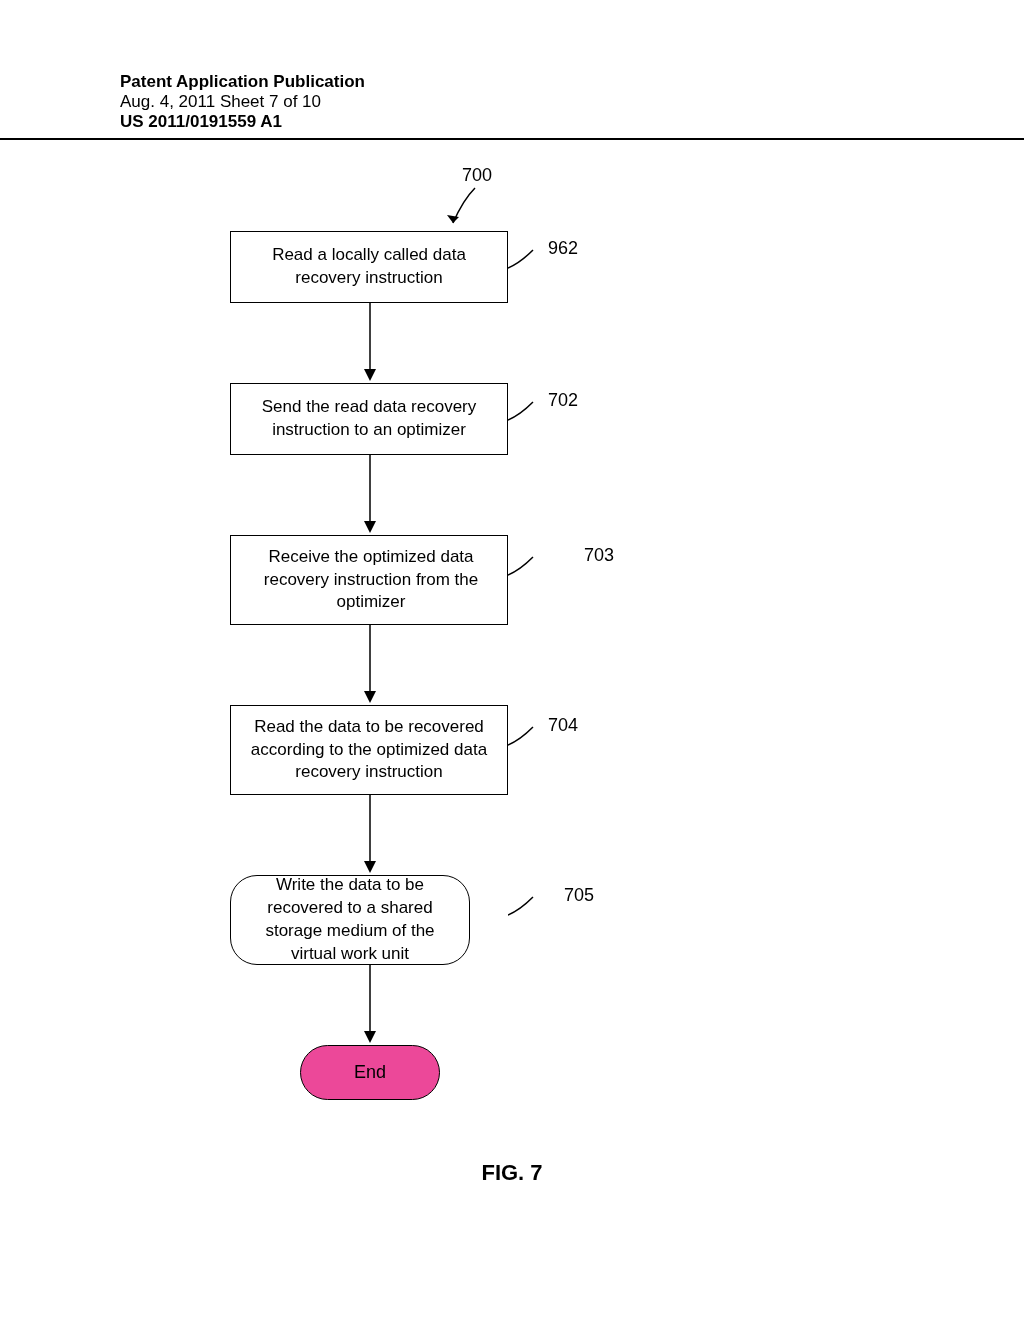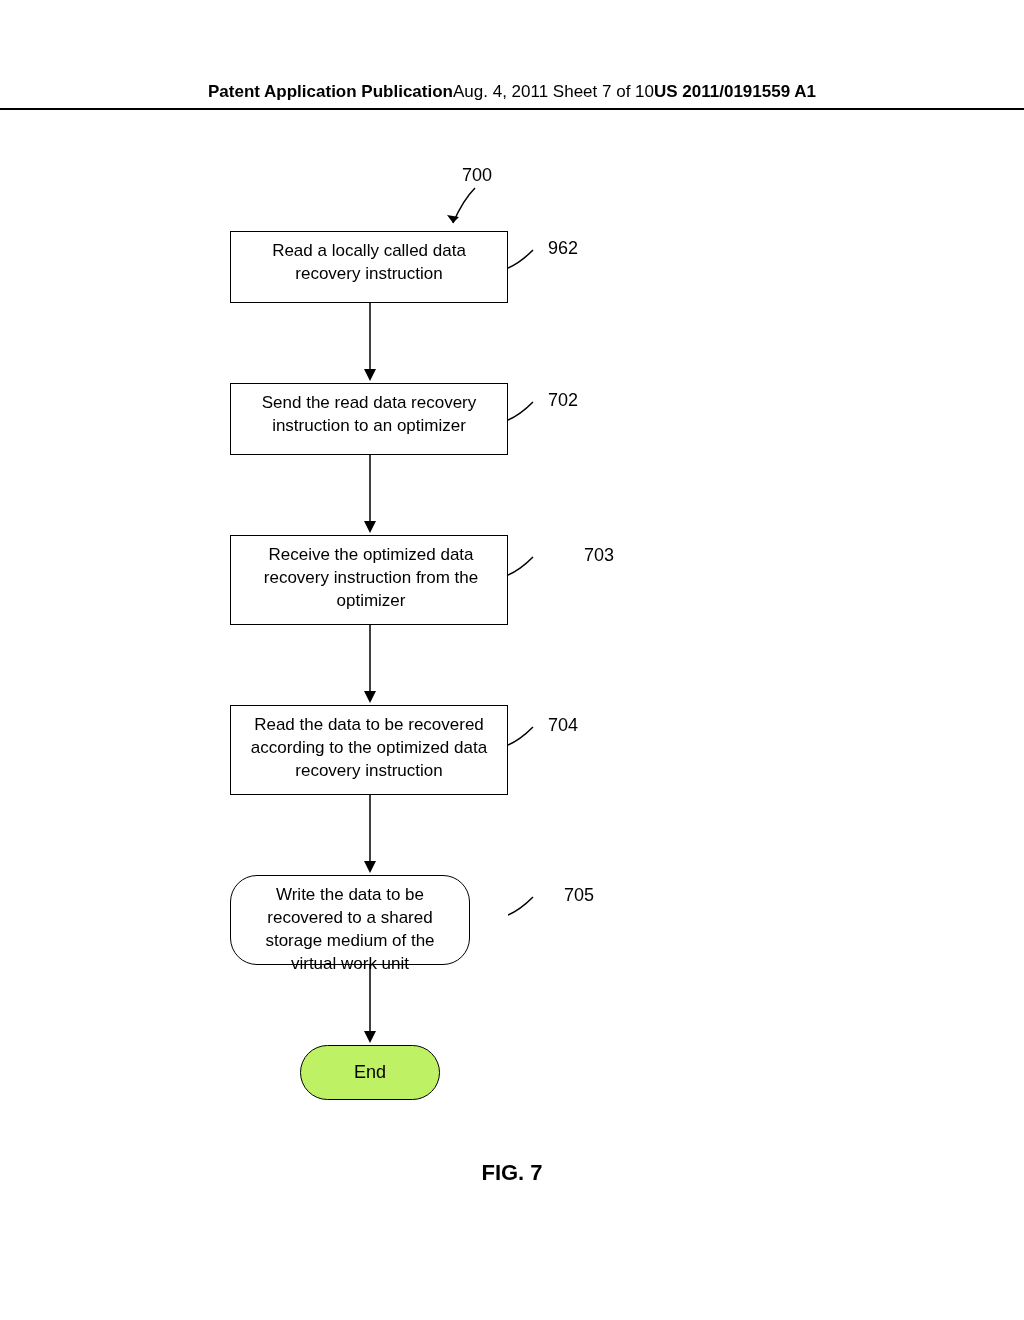--- a/index.html
+++ b/index.html
@@ -9,29 +9,30 @@
     }
     body {
       width: 1024px;
       height: 1320px;
       background: white;
       font-family: Arial, Helvetica, sans-serif;
       position: relative;
     }
     .header {
       position: absolute;
-      top: 82px;
+      top: 72px;
       left: 0;
       right: 0;
       padding: 0 120px;
       display: flex;
-      justify-content: center;
+      justify-content: space-between;
       font-size: 17px;
       border-bottom: 2px solid #000;
       padding-bottom: 6px;
+      flex-direction: column;
     }
     .header-left {
       font-weight: bold;
     }
     .header-center {
       font-weight: normal;
     }
     .header-right {
       font-weight: bold;
     }
@@ -56,21 +57,21 @@
     .start-arrow-curve {
       position: absolute;
       left: 445px;
       top: 55px;
     }
     .box {
       position: absolute;
       border: 1.5px solid #000;
       background: white;
       display: flex;
-      align-items: flex-start;
+      align-items: center;
       justify-content: center;
       text-align: center;
       font-size: 17px;
       padding: 8px 12px;
       line-height: 1.35;
     }
     .box-label {
       position: absolute;
       font-size: 18px;
     }
@@ -81,21 +82,21 @@
       position: absolute;
     }
     .terminal {
       position: absolute;
       border: 1.5px solid #000;
       border-radius: 30px;
       display: flex;
       align-items: center;
       justify-content: center;
       font-size: 18px;
-      background: #bef264;
+      background: #ec4899;
     }
     .figure-label {
       position: absolute;
       left: 50%;
       transform: translateX(-50%);
       font-weight: bold;
       font-size: 22px;
     }
   </style>
 </head>

